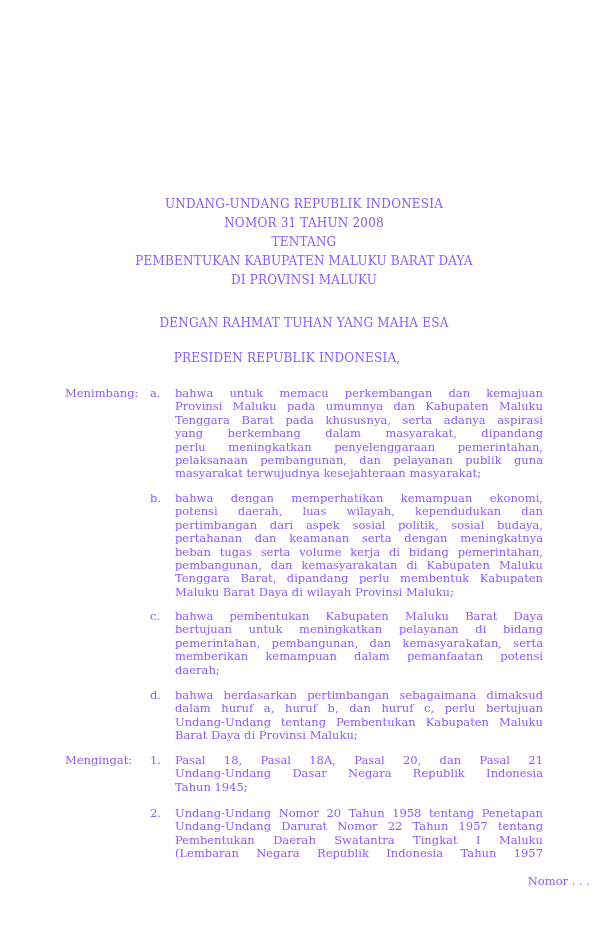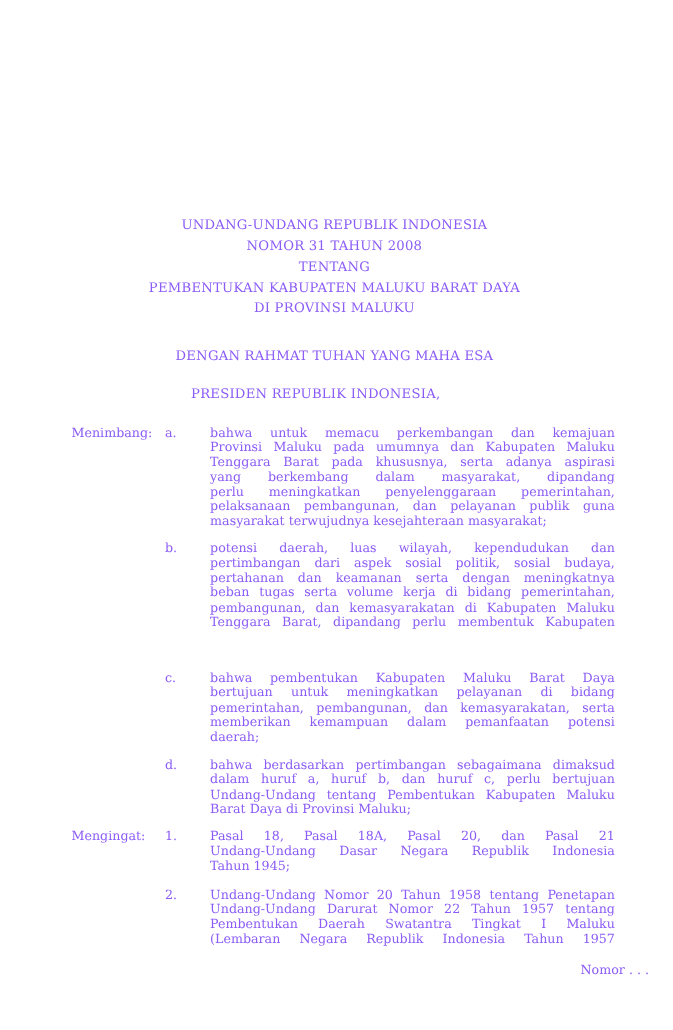--- a/index.html
+++ b/index.html
@@ -19,21 +19,21 @@
   }
   .centerline{
     position:absolute;left:65px;width:478px;
     text-align:center;font-size:12px;letter-spacing:0.2px;
   }
   #rahmat{top:316px;}
   #presiden{top:351px;transform:translateX(-17px);}
   .item{position:absolute;left:0;width:612px;font-size:11.5px;}
   .side-label{position:absolute;left:65px;top:0;line-height:13.4px;white-space:nowrap;}
   .marker{position:absolute;left:150px;top:0;line-height:13.4px;}
-  .lines{position:absolute;left:175px;top:0;width:368px;margin-left:16px;}
+  .lines{position:absolute;left:175px;top:0;width:368px;}
   .ln{
     line-height:13.4px;
     text-align:justify;
     -moz-text-align-last:justify;
     text-align-last:justify;
   }
   .ln.last{
     -moz-text-align-last:left;
     text-align-last:left;
   }
@@ -68,26 +68,28 @@
       <div class="ln">yang berkembang dalam masyarakat, dipandang</div>
       <div class="ln">perlu meningkatkan penyelenggaraan pemerintahan,</div>
       <div class="ln">pelaksanaan pembangunan, dan pelayanan publik guna</div>
       <div class="ln last">masyarakat terwujudnya kesejahteraan masyarakat;</div>
     </div>
   </div>
 
   <div class="item" style="top:492px">
     <span class="marker">b.</span>
     <div class="lines">
+      <div class="ln">bahwa dengan memperhatikan kemampuan ekonomi,</div>
       <div class="ln">potensi daerah, luas wilayah, kependudukan dan</div>
       <div class="ln">pertimbangan dari aspek sosial politik, sosial budaya,</div>
       <div class="ln">pertahanan dan keamanan serta dengan meningkatnya</div>
       <div class="ln">beban tugas serta volume kerja di bidang pemerintahan,</div>
       <div class="ln">pembangunan, dan kemasyarakatan di Kabupaten Maluku</div>
       <div class="ln">Tenggara Barat, dipandang perlu membentuk Kabupaten</div>
+      <div class="ln last">Maluku Barat Daya di wilayah Provinsi Maluku;</div>
     </div>
   </div>
 
   <div class="item" style="top:610px">
     <span class="marker">c.</span>
     <div class="lines">
       <div class="ln">bahwa pembentukan Kabupaten Maluku Barat Daya</div>
       <div class="ln">bertujuan untuk meningkatkan pelayanan di bidang</div>
       <div class="ln">pemerintahan, pembangunan, dan kemasyarakatan, serta</div>
       <div class="ln">memberikan kemampuan dalam pemanfaatan potensi</div>

